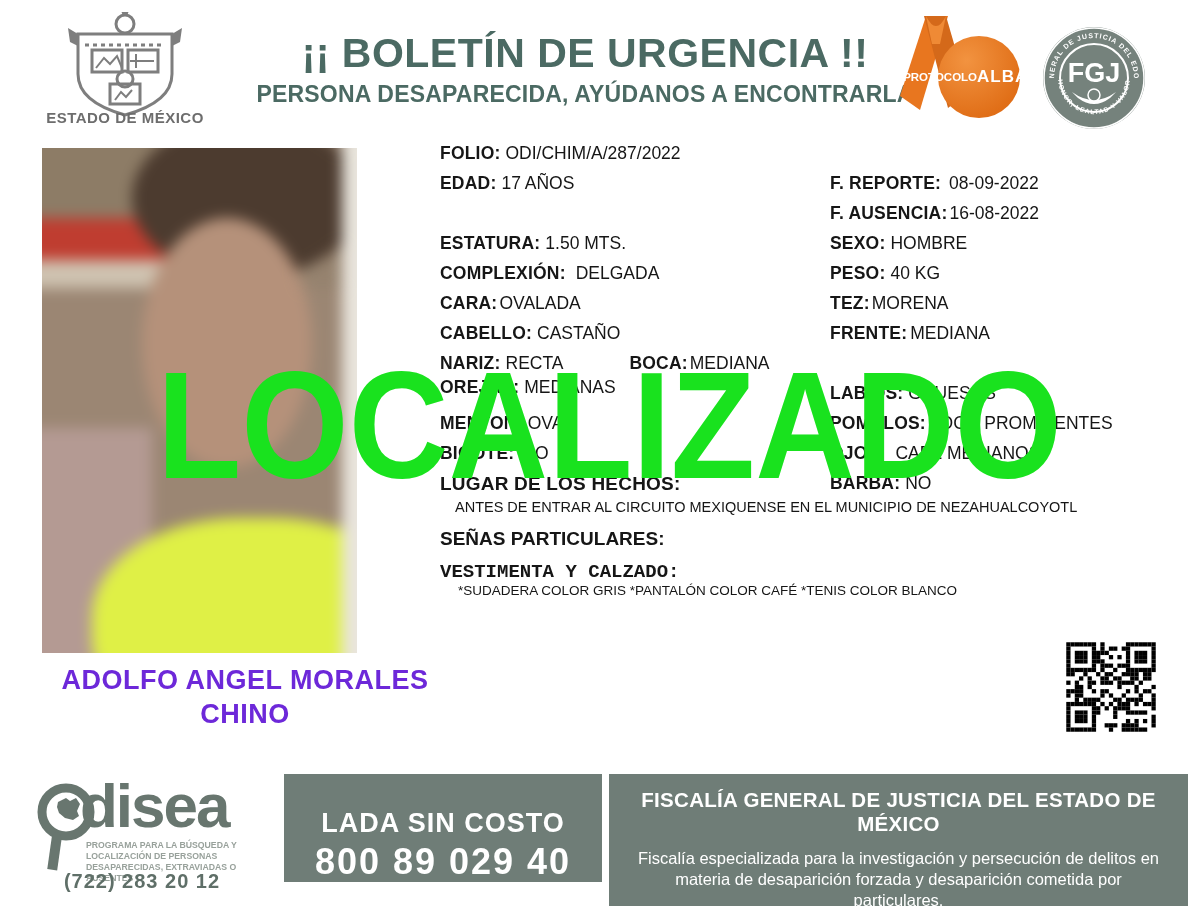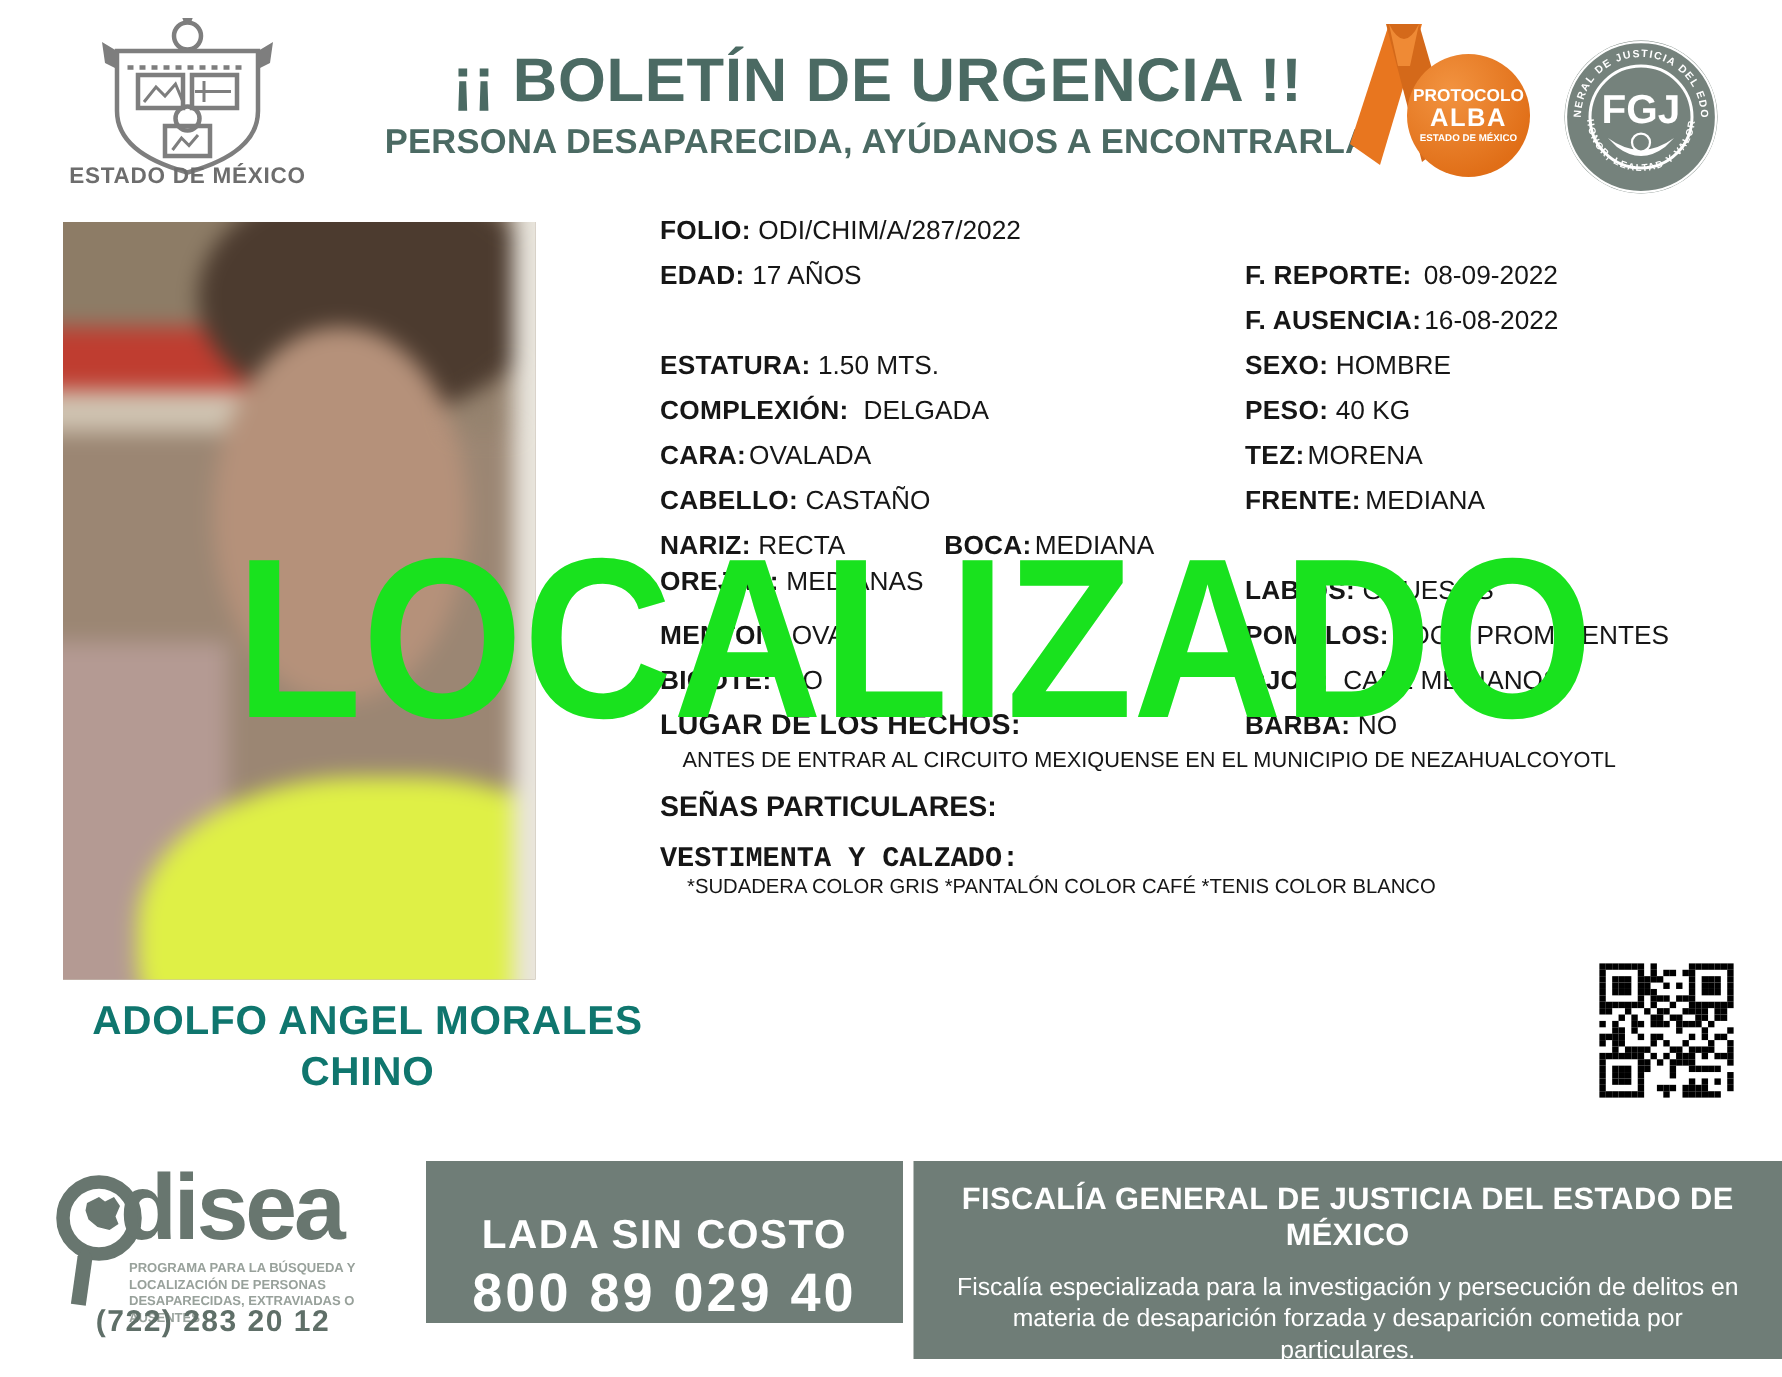--- a/index.html
+++ b/index.html
@@ -11,21 +11,21 @@
   .coat { position:absolute; left:30px; top:12px; width:190px; height:125px; }
   .coat-caption { position:absolute; left:0; top:97px; width:190px; text-align:center;
     font-size:15px; font-weight:bold; color:#6d6d6d; letter-spacing:.5px; }
   .title-block { position:absolute; left:240px; top:30px; width:690px; text-align:center; }
   .main-title { font-size:41px; font-weight:bold; color:#4b6a63; letter-spacing:.5px; }
   .sub-title  { font-size:23px; font-weight:bold; color:#4b6a63; margin-top:4px; letter-spacing:.2px; }
 
   .ribbon { position:absolute; left:896px; top:14px; width:80px; height:122px; }
   .alba-circle { position:absolute; left:938px; top:36px; width:82px; height:82px; border-radius:50%;
     background:radial-gradient(circle at 35% 30%, #f29340, #e06e17 75%);
-    color:#fff; display:flex; flex-direction:column; justify-content:center; align-items:center;
+    color:#fff; display:flex; flex-direction:row; justify-content:center; align-items:center;
     text-align:center; line-height:1.05; }
   .alba-l1 { font-size:11.5px; font-weight:bold; }
   .alba-l2 { font-size:17px; font-weight:bold; letter-spacing:1px; }
   .alba-l3 { font-size:6.5px; font-weight:bold; margin-top:2px; }
   .fgj-logo { position:absolute; left:1042px; top:26px; width:104px; height:104px; }
 
   
   .photo { position:absolute; left:42px; top:148px; width:315px; height:505px;
     background:#96836f; overflow:hidden; }
   .photo .blur-wrap { position:absolute; inset:-20px; filter:blur(7px); }
@@ -41,21 +41,21 @@
 
   
   .drow { position:absolute; white-space:nowrap; font-size:17.5px; color:#161616; }
   .dlabel { font-weight:bold; letter-spacing:.2px; }
   .dvalue { font-weight:normal; margin-left:5px; }
   .small-line { position:absolute; font-size:14.5px; color:#161616; white-space:nowrap; }
   .sec-label { position:absolute; font-size:19px; font-weight:bold; color:#161616; white-space:nowrap; }
 
   
   .person-name { position:absolute; left:25px; top:663px; width:440px; text-align:center;
-    font-size:27px; font-weight:bold; color:#0f766e; line-height:34px; letter-spacing:.5px; }
+    font-size:27px; font-weight:bold; color:#6d28d9; line-height:34px; letter-spacing:.5px; }
 
   
   .qr { position:absolute; left:1062px; top:638px; width:98px; height:98px; background:#fff; }
 
   
   .watermark { position:absolute; left:152px; top:356px; width:920px; height:136px; pointer-events:none; }
 
   
   .footer { position:absolute; left:0; top:774px; width:1188px; height:132px; }
   .f-left { position:absolute; left:0; top:0; width:284px; height:132px; background:#fff; }

